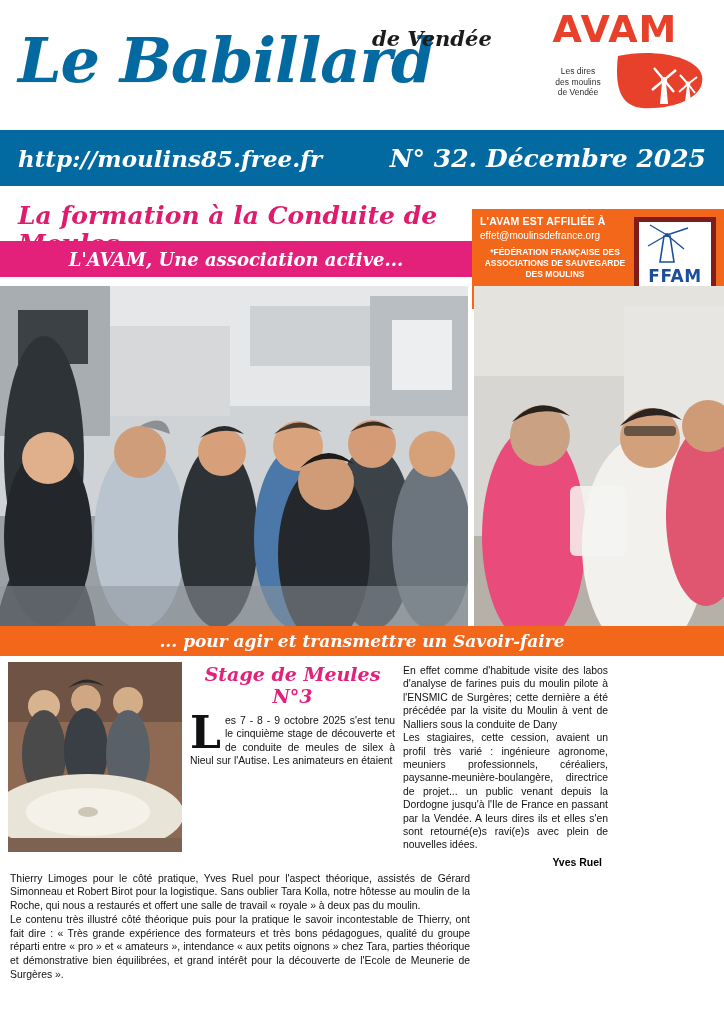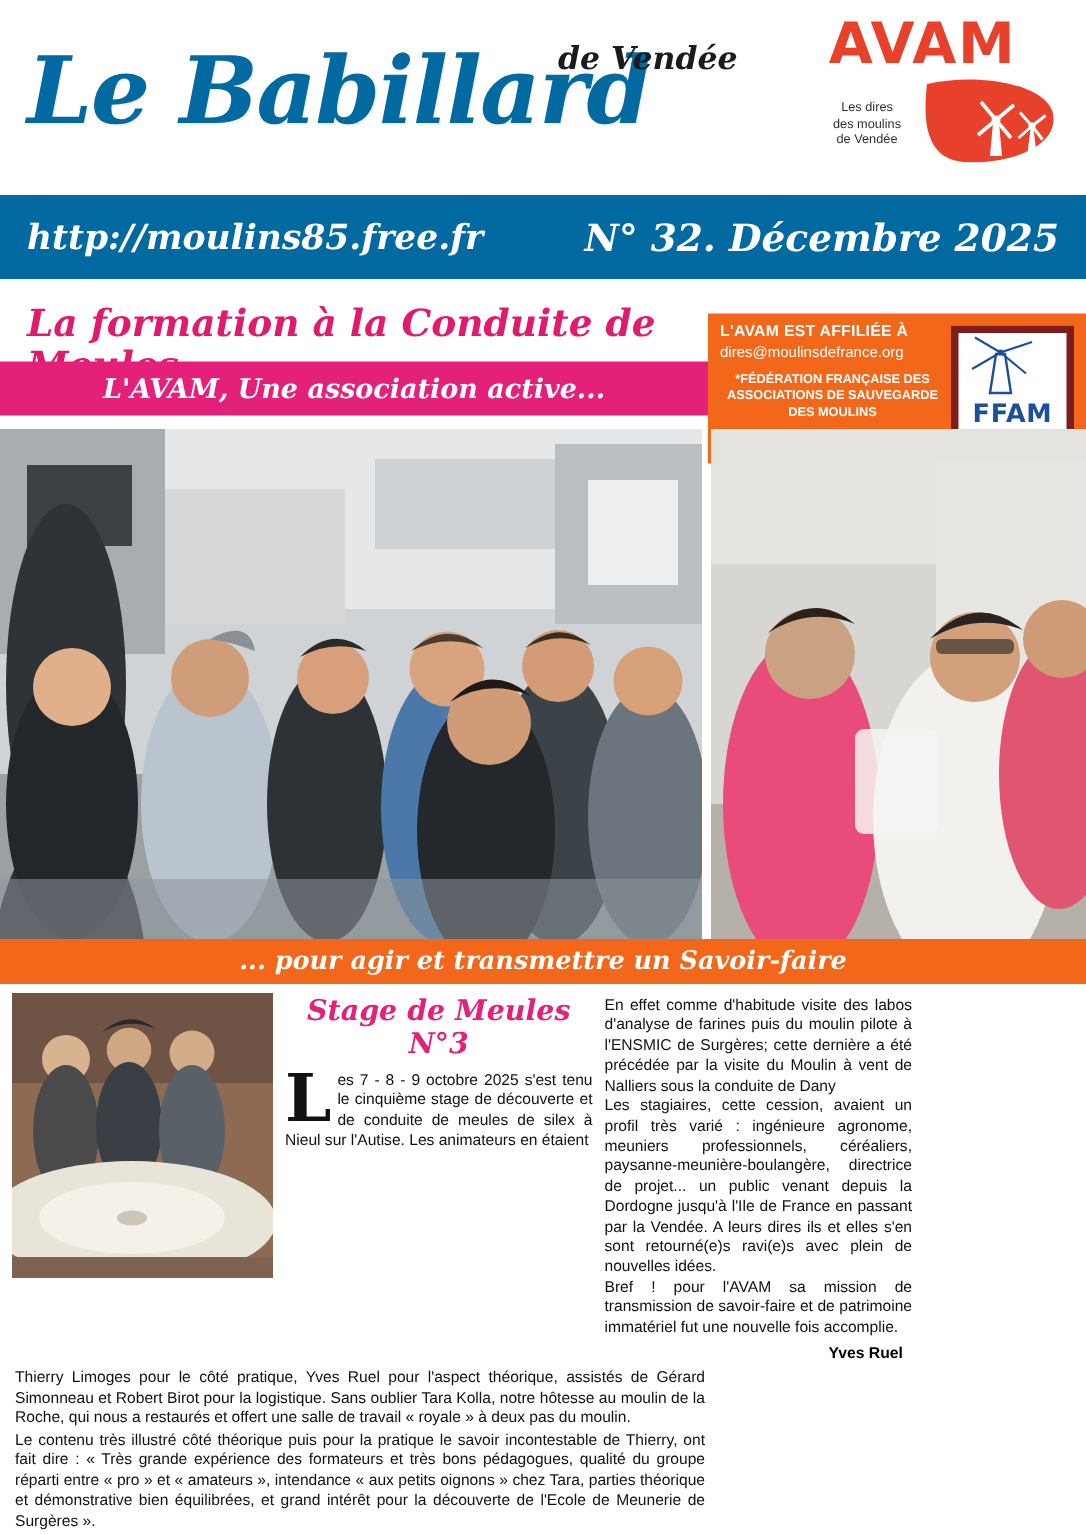--- a/index.html
+++ b/index.html
@@ -321,21 +321,21 @@
 <div class="content">
 
   <div class="headline-zone">
     <div class="headline">La formation à la Conduite de Meules</div>
     <div class="pink-ribbon">
       <span>L'AVAM, Une association active...</span>
     </div>
 
     <div class="affil-box">
       <div class="affil-title">L'AVAM EST AFFILIÉE À</div>
-      <div class="affil-mail">dires@moulinsdefrance.org</div>
+      <div class="affil-mail">effet@moulinsdefrance.org</div>
       <div class="affil-sub">*FÉDÉRATION FRANÇAISE DES ASSOCIATIONS DE SAUVEGARDE DES MOULINS</div>
       <div class="ffam-logo">
         <svg width="70" height="44" viewBox="0 0 70 44">
           <path d="M20 40 L34 40 L30 14 L24 14 Z" fill="#ffffff" stroke="#1b4f9c" stroke-width="1.6"></path>
           <circle cx="27" cy="13" r="2" fill="#1b4f9c"></circle>
           <path d="M27 13 L10 3 M27 13 L48 6 M27 13 L44 27 M27 13 L8 24" stroke="#1b4f9c" stroke-width="1.4" fill="none"></path>
         </svg>
         <div class="ffam-text">FFAM</div>
       </div>
     </div>
@@ -457,21 +457,20 @@
       </div>
 
       <div class="col-mid">
         <div class="stage-title">Stage de Meules N°3</div>
         <div class="body-text dropcap">Les 7 - 8 - 9 octobre 2025 s'est tenu le cinquième stage de découverte et de conduite de meules de silex à Nieul sur l'Autise. Les animateurs en étaient</div>
       </div>
 
       <div class="col-right">
         <div class="body-text">En effet comme d'habitude visite des labos d'analyse de farines puis du moulin pilote à l'ENSMIC de Surgères; cette dernière a été précédée par la visite du Moulin à vent de Nalliers sous la conduite de Dany</div>
         <div class="body-text">Les stagiaires, cette cession, avaient un profil très varié : ingénieure agronome, meuniers professionnels, céréaliers, paysanne-meunière-boulangère, directrice de projet... un public venant depuis la Dordogne jusqu'à l'Ile de France en passant par la Vendée. A leurs dires ils et elles s'en sont retourné(e)s ravi(e)s avec plein de nouvelles idées.</div>
-        <div class="body-text">Bref ! pour l'AVAM sa mission de transmission de savoir-faire et de patrimoine immatériel fut une nouvelle fois accomplie.</div>
         <div class="signature">Yves Ruel</div>
       </div>
     </div>
 
     <div class="full-text" style="width:480px;">
       <p>Thierry Limoges pour le côté pratique, Yves Ruel pour l'aspect théorique, assistés de Gérard Simonneau et Robert Birot pour la logistique. Sans oublier Tara Kolla, notre hôtesse au moulin de la Roche, qui nous a restaurés et offert une salle de travail « royale » à deux pas du moulin.</p>
       <p>Le contenu très illustré côté théorique puis pour la pratique le savoir incontestable de Thierry, ont fait dire : « Très grande expérience des formateurs et très bons pédagogues, qualité du groupe réparti entre « pro » et « amateurs », intendance « aux petits oignons » chez Tara, parties théorique et démonstrative bien équilibrées, et grand intérêt pour la découverte de l'Ecole de Meunerie de Surgères ».</p>
     </div>
   </div>
 </div>

